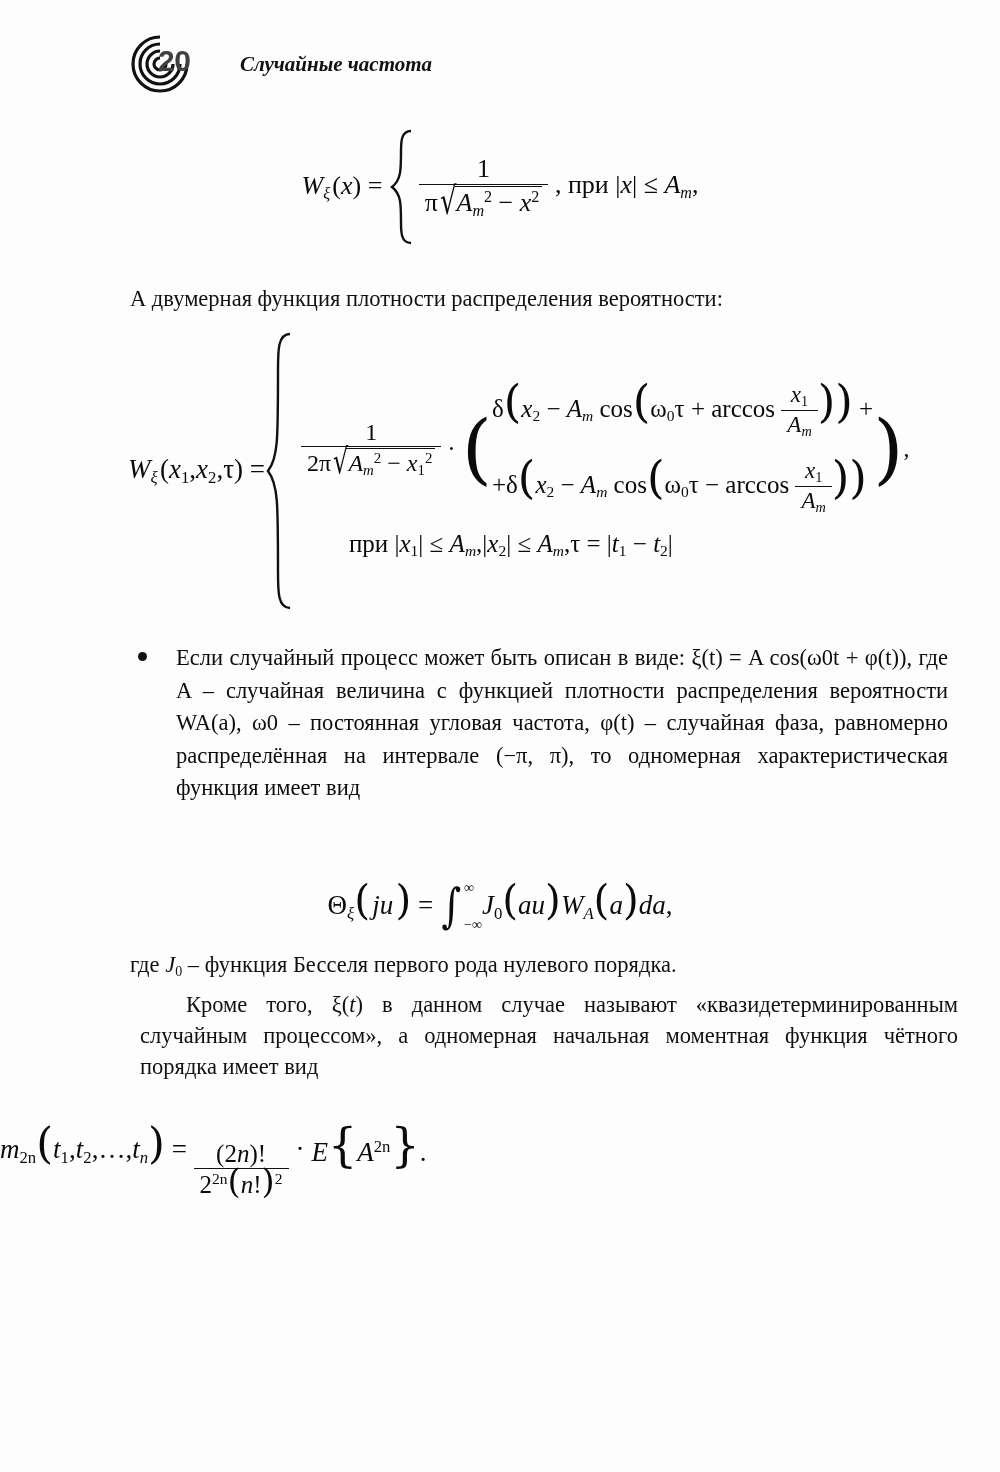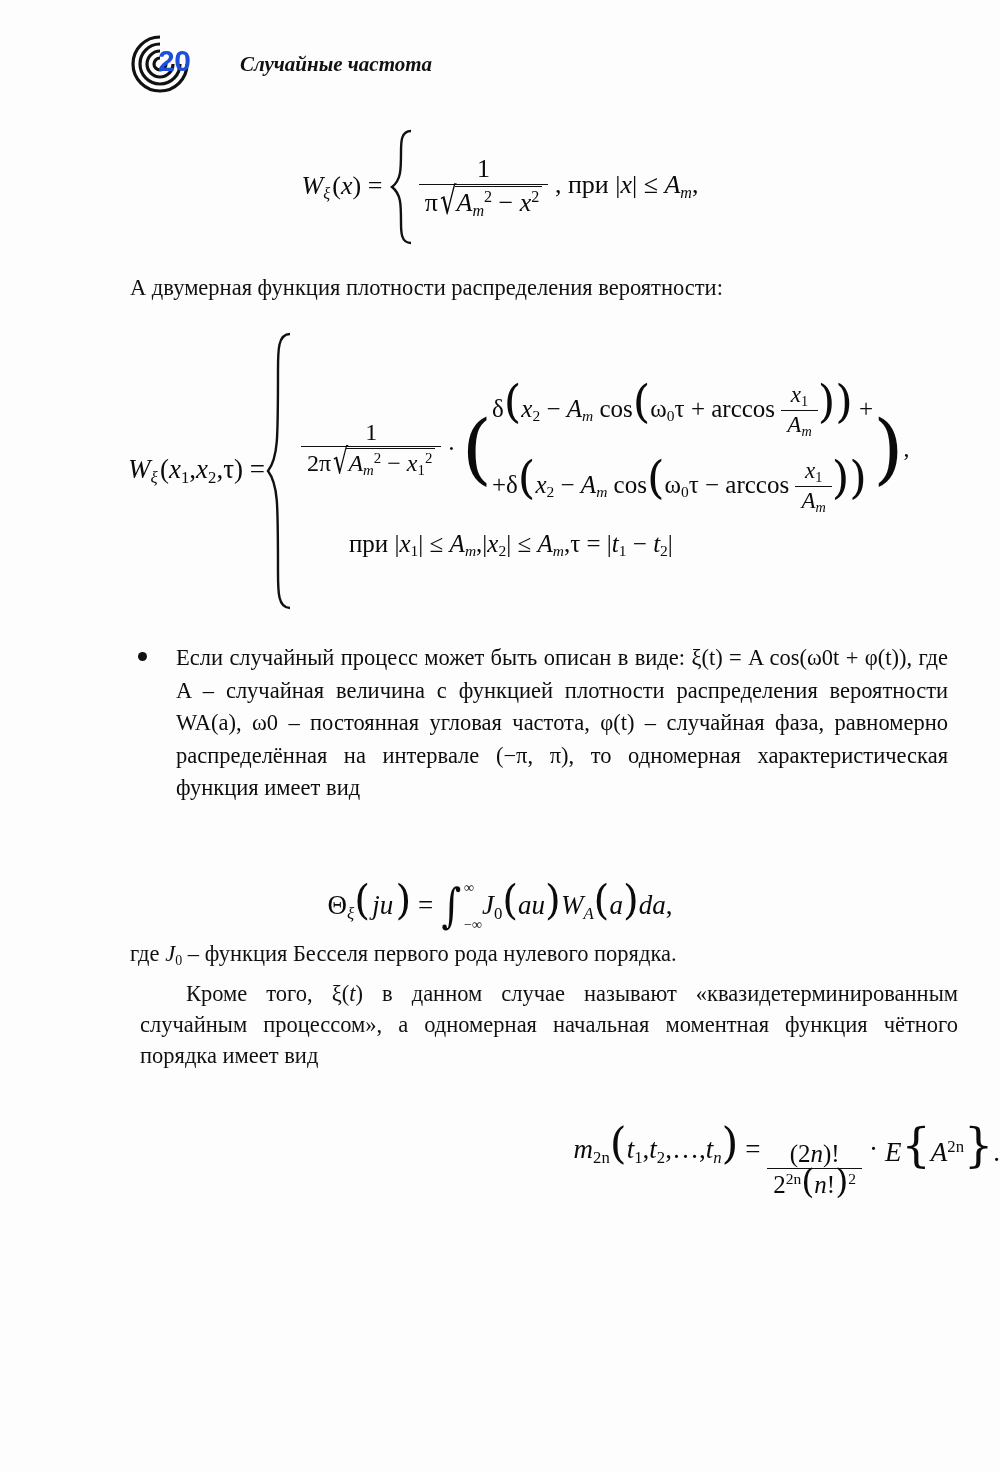--- a/index.html
+++ b/index.html
@@ -34,39 +34,40 @@
   }
   .spiral svg { display: block; }
   .page-number {
     position: absolute;
     left: 28px;
     top: 9px;
     font-family: "Liberation Sans", sans-serif;
     font-weight: bold;
     font-size: 30px;
     letter-spacing: -0.5px;
-    color: #1d4ed8;
+    color: #404040;
   }
   .running-title {
     margin-left: 48px;
     font-family: "Liberation Serif", serif;
     font-style: italic;
     font-weight: bold;
     font-size: 21px;
     color: #111;
     white-space: nowrap;
   }
 
   
   .para {
     position: absolute;
     font-size: 22.5px;
     line-height: 31px;
     text-align: justify;
     color: #111;
+    margin-top: 11px;
   }
   .para .ind { display: inline-block; width: 46px; }
 
   .bullet-block {
     position: absolute;
     left: 176px;
     width: 772px;
     font-size: 22.5px;
     line-height: 32.5px;
     text-align: justify;
@@ -187,21 +188,21 @@
     text-align: left;
     margin-left: -2px;
     vertical-align: middle;
   }
   .intlims .top { display: block; }
   .intlims .bot { display: block; margin-top: 22px; }
 
   #eq4 { left: 0; top: 1100px; width: 1000px; }
   #eq4 .inner {
     display: flex;
-    justify-content: flex-end;
+    justify-content: flex-start;
     align-items: center;
     font-size: 27px;
   }
 
   
   #p-2d { left: 130px; top: 272px; width: 818px; }
   #p-where { left: 130px; top: 938px; width: 818px; }
   #p-moreover { left: 140px; top: 978px; width: 818px; }
 
   #bullet-1 { top: 642px; }

